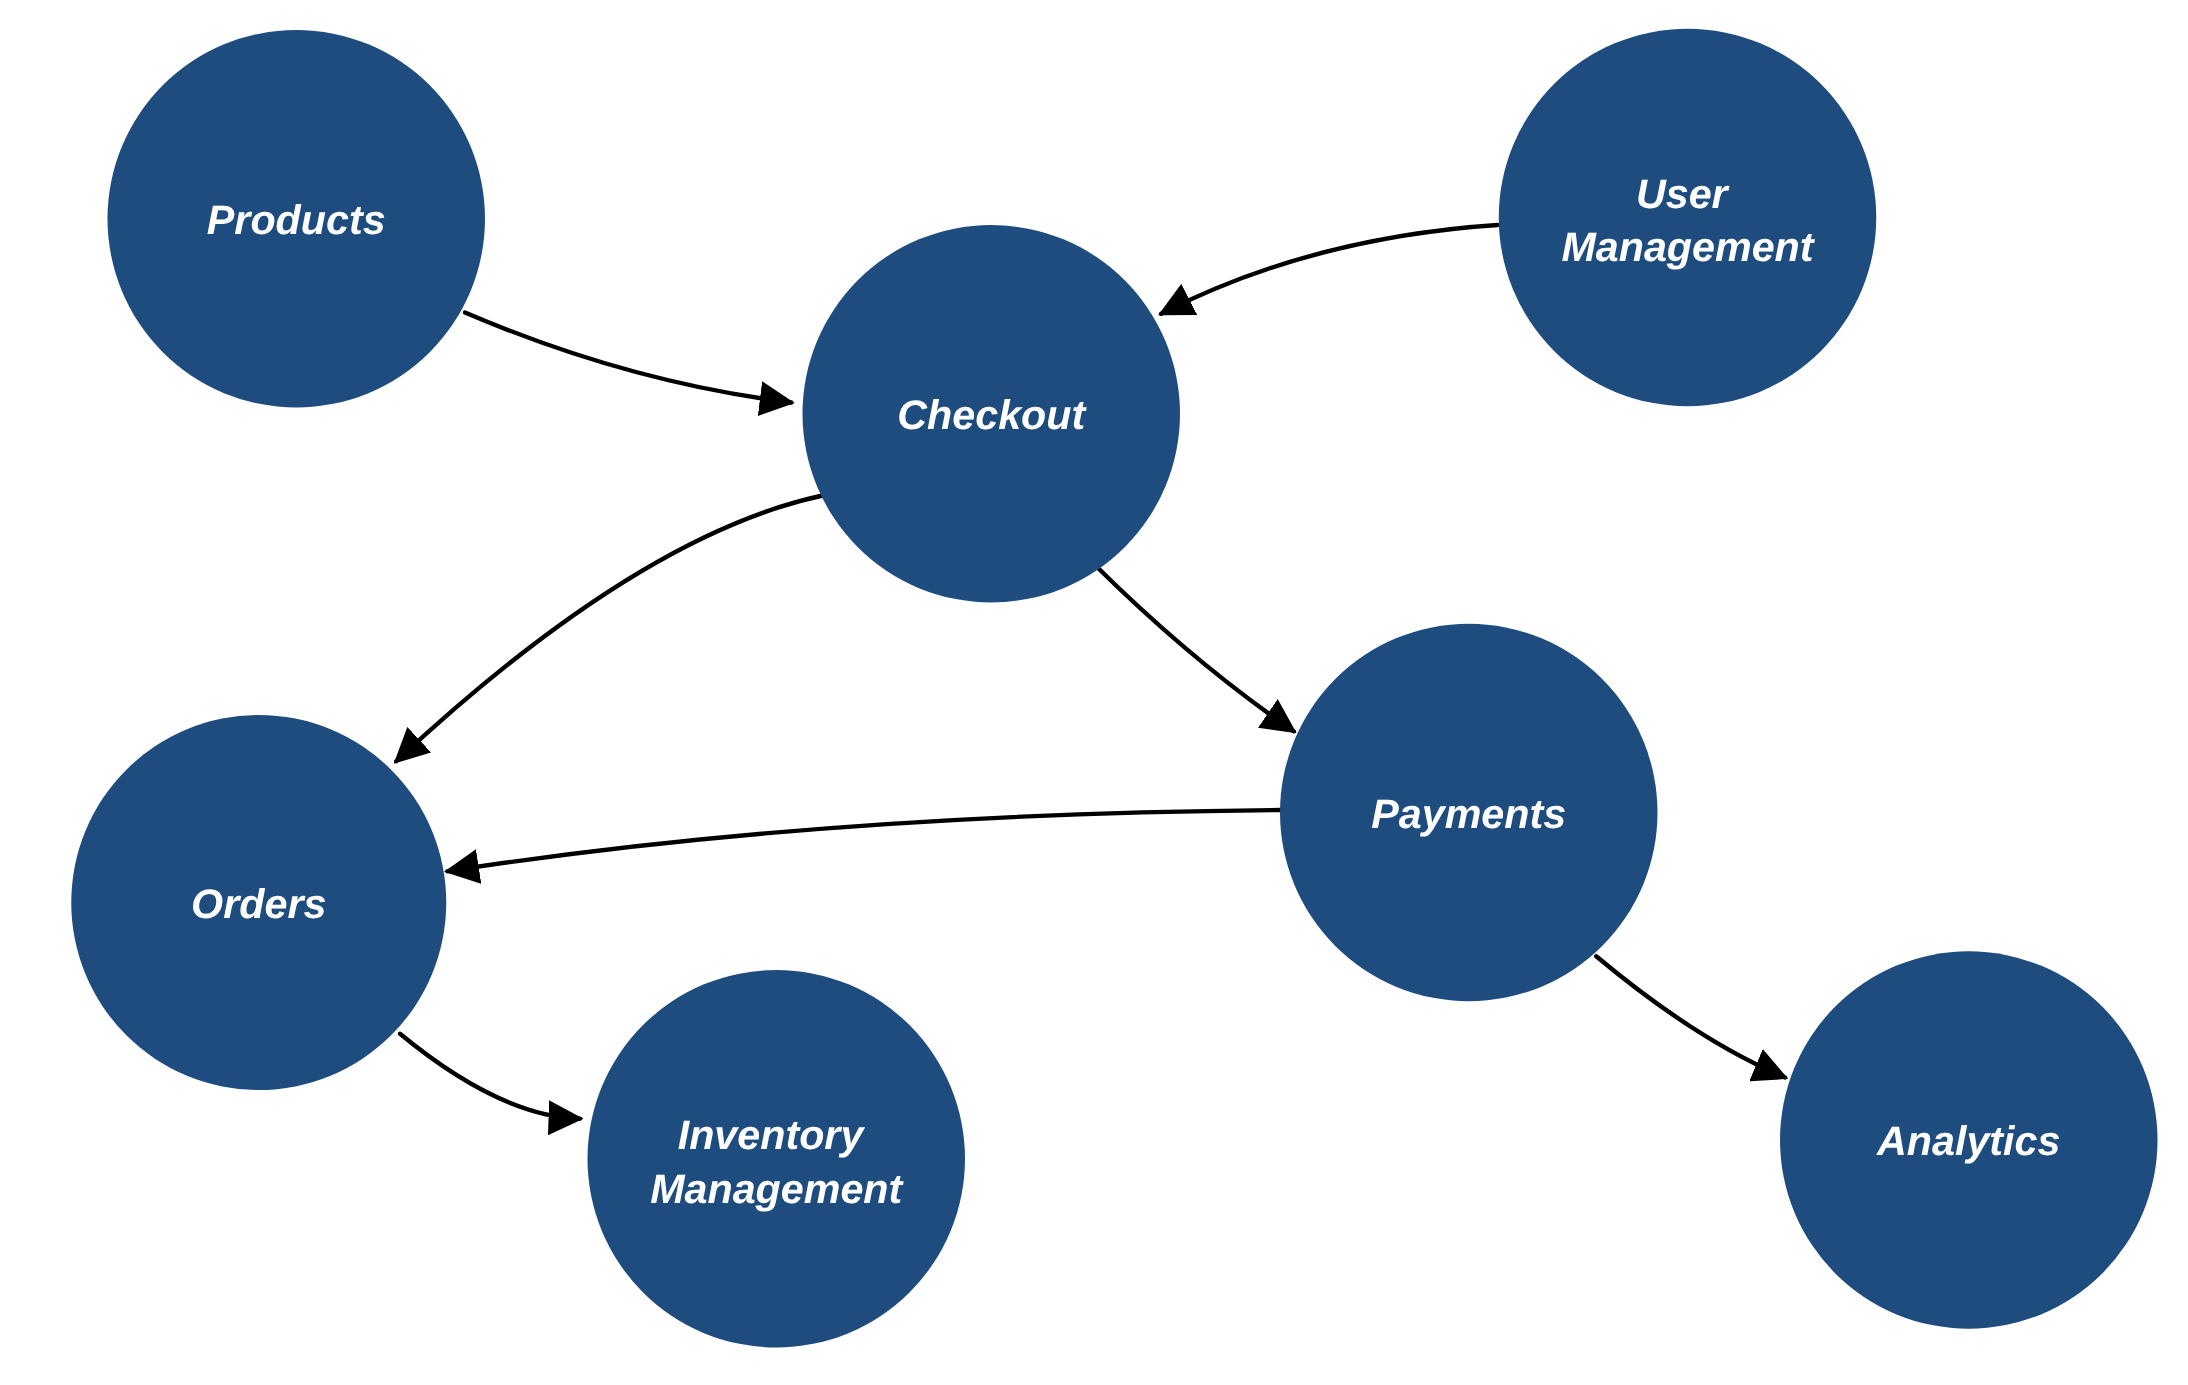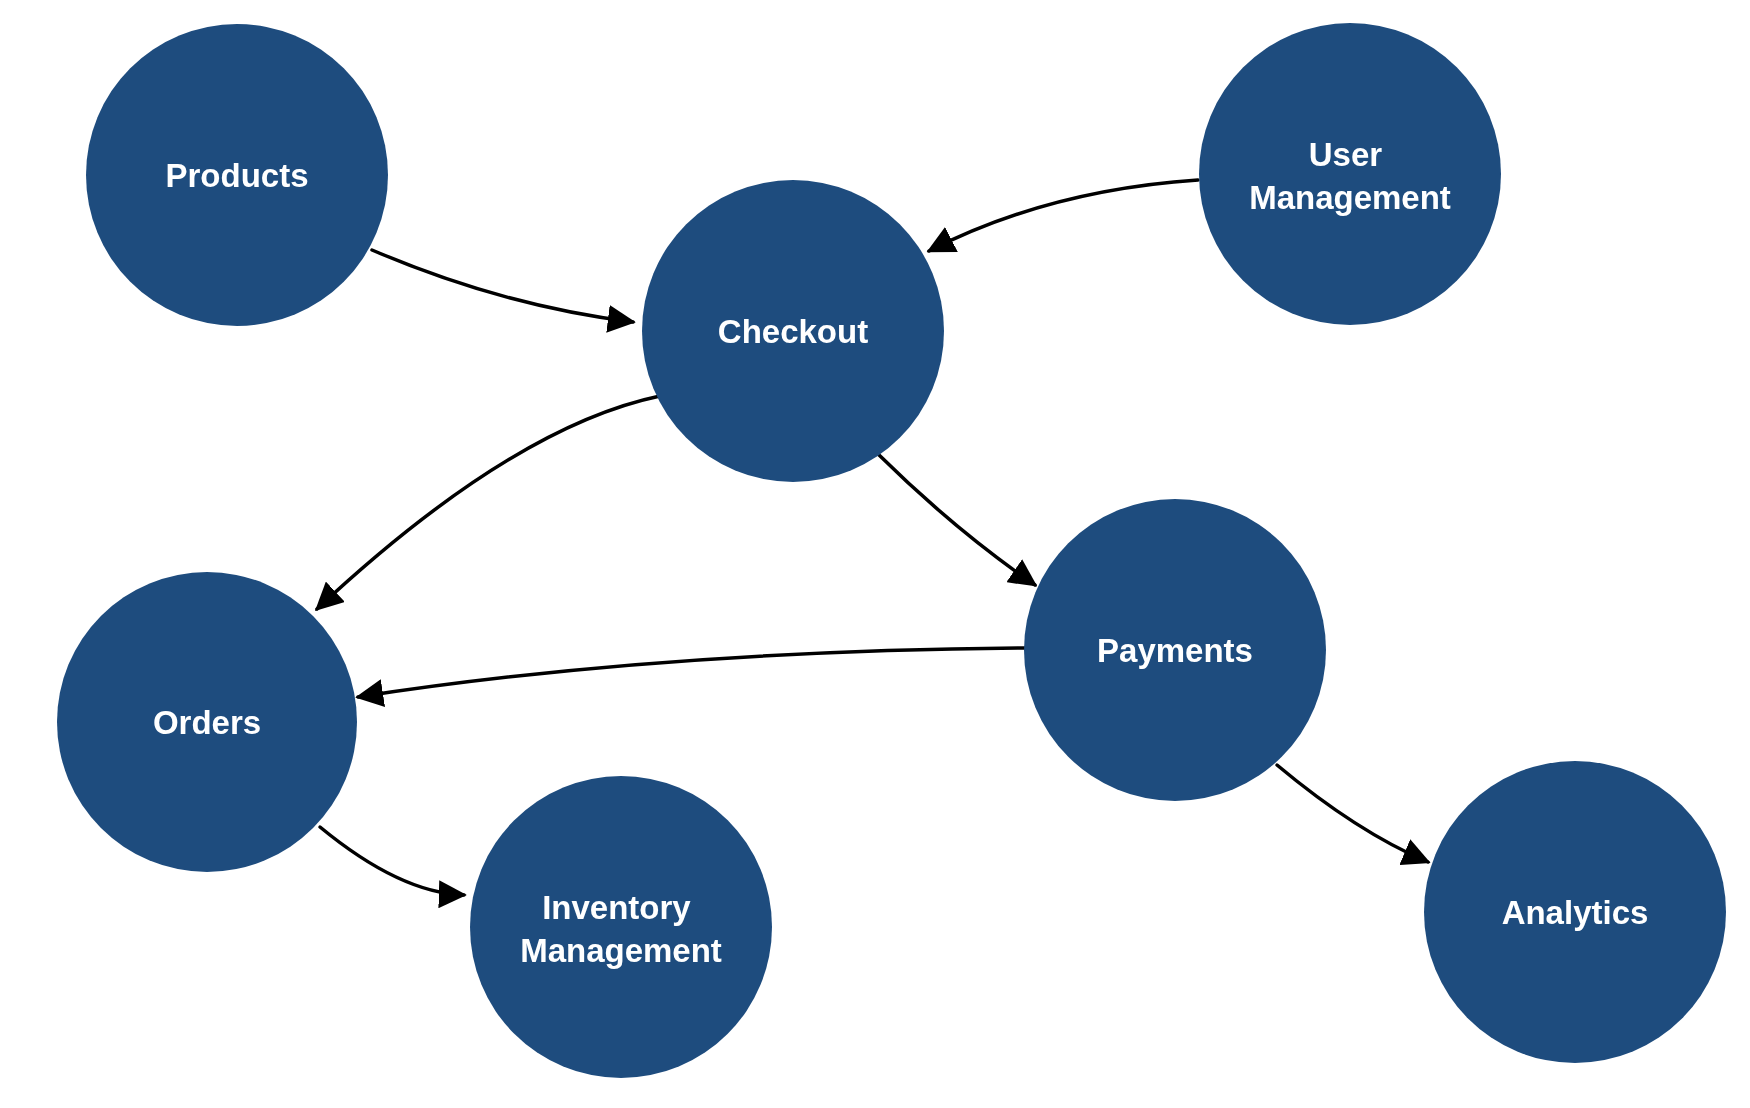--- a/index.html
+++ b/index.html
@@ -6,20 +6,21 @@
     margin: 0;
     padding: 0;
     background: #ffffff;
   }
   .stage {
     position: relative;
     width: 1750px;
     height: 1108px;
     background: #ffffff;
     overflow: hidden;
+    font-style: italic;
   }
   svg.diagram {
     display: block;
     width: 1750px;
     height: 1108px;
   }
   .node-circle {
     fill: #1E4C7E;
   }
   .node-label {

